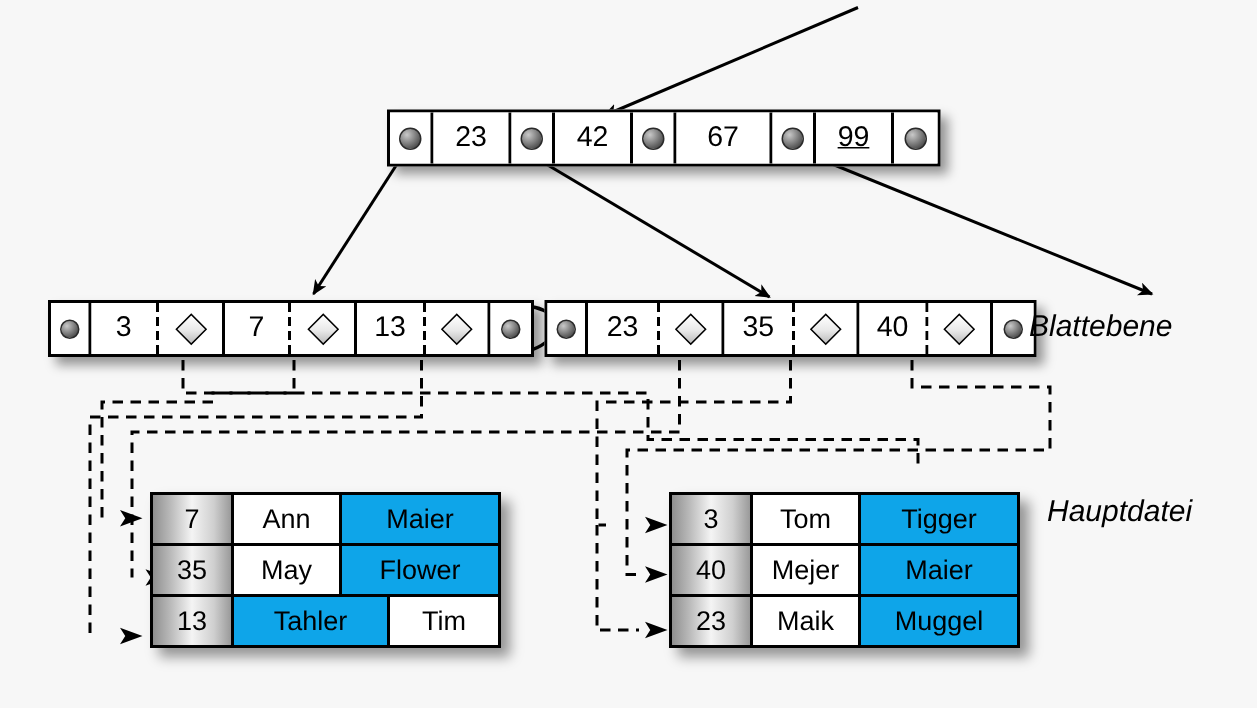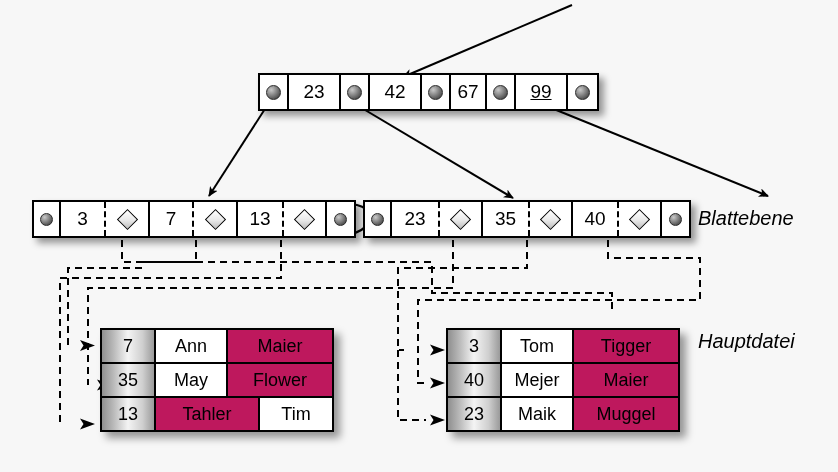--- a/index.html
+++ b/index.html
@@ -69,21 +69,21 @@
     font-size:18px;color:#000;
     border-right:2px solid #000;
     height:32px;
   }
   .tcell:last-child{border-right:none;}
   .tcell.key{
     width:54px;
     background:linear-gradient(90deg,#8f8f8f 0%,#b9b9b9 22%,#f4f4f4 50%,#cfcfcf 78%,#9a9a9a 100%);
   }
   .tcell.name{width:72px;background:#fff;}
-  .tcell.surname{width:104px;background:#be185d;}
+  .tcell.surname{width:104px;background:#0ea5e9;}
 
   
   .caption{
     position:absolute;
     font-style:italic;
     font-size:20px;
     color:#000;
     white-space:nowrap;
     z-index:6;
   }
@@ -165,21 +165,21 @@
       <span class="sphere"></span>
     </div>
     <div class="cell v" style="width:52px;">23</div>
     <div class="cell p" style="width:29px;">
       <span class="sphere"></span>
     </div>
     <div class="cell v" style="width:52px;">42</div>
     <div class="cell p" style="width:29px;">
       <span class="sphere"></span>
     </div>
-    <div class="cell v" style="width:36px;">67</div>
+    <div class="cell v" style="width:64px;">67</div>
     <div class="cell p" style="width:29px;">
       <span class="sphere"></span>
     </div>
     <div class="cell v" style="width:52px;text-decoration:underline;">99</div>
     <div class="cell last" style="width:29px;">
       <span class="sphere"></span>
     </div>
   </div>
 
   <div class="node" style="left:32px;top:200px;height:38px;">
@@ -253,16 +253,16 @@
       <div class="tcell name">Mejer</div>
       <div class="tcell surname">Maier</div>
     </div>
     <div class="trow">
       <div class="tcell key">23</div>
       <div class="tcell name">Maik</div>
       <div class="tcell surname">Muggel</div>
     </div>
   </div>
 
-  <div class="caption" style="left:686px;top:207px;margin-left:12px;">Blattebene</div>
+  <div class="caption" style="left:686px;top:207px;">Blattebene</div>
   <div class="caption" style="left:686px;top:330px;margin-left:12px;">Hauptdatei</div>
 
 </div>
 
 </body></html>

